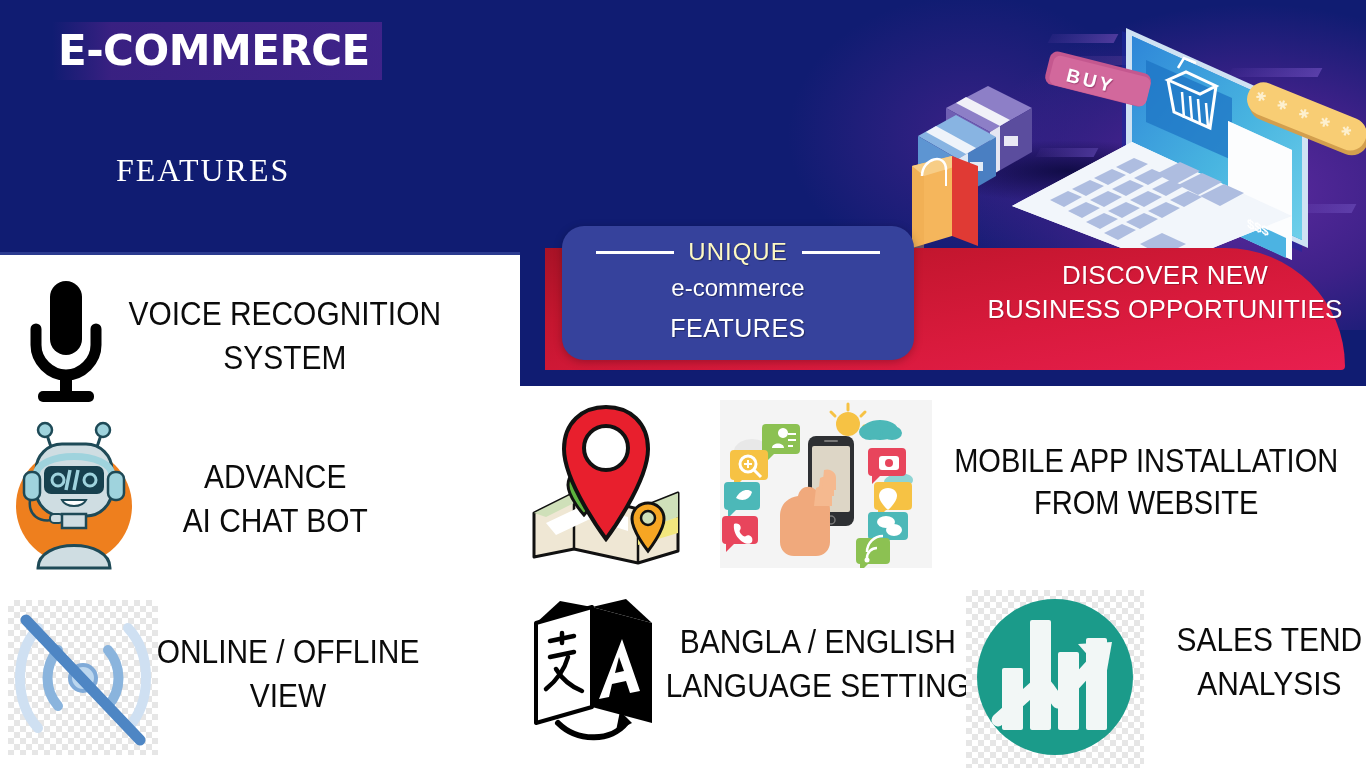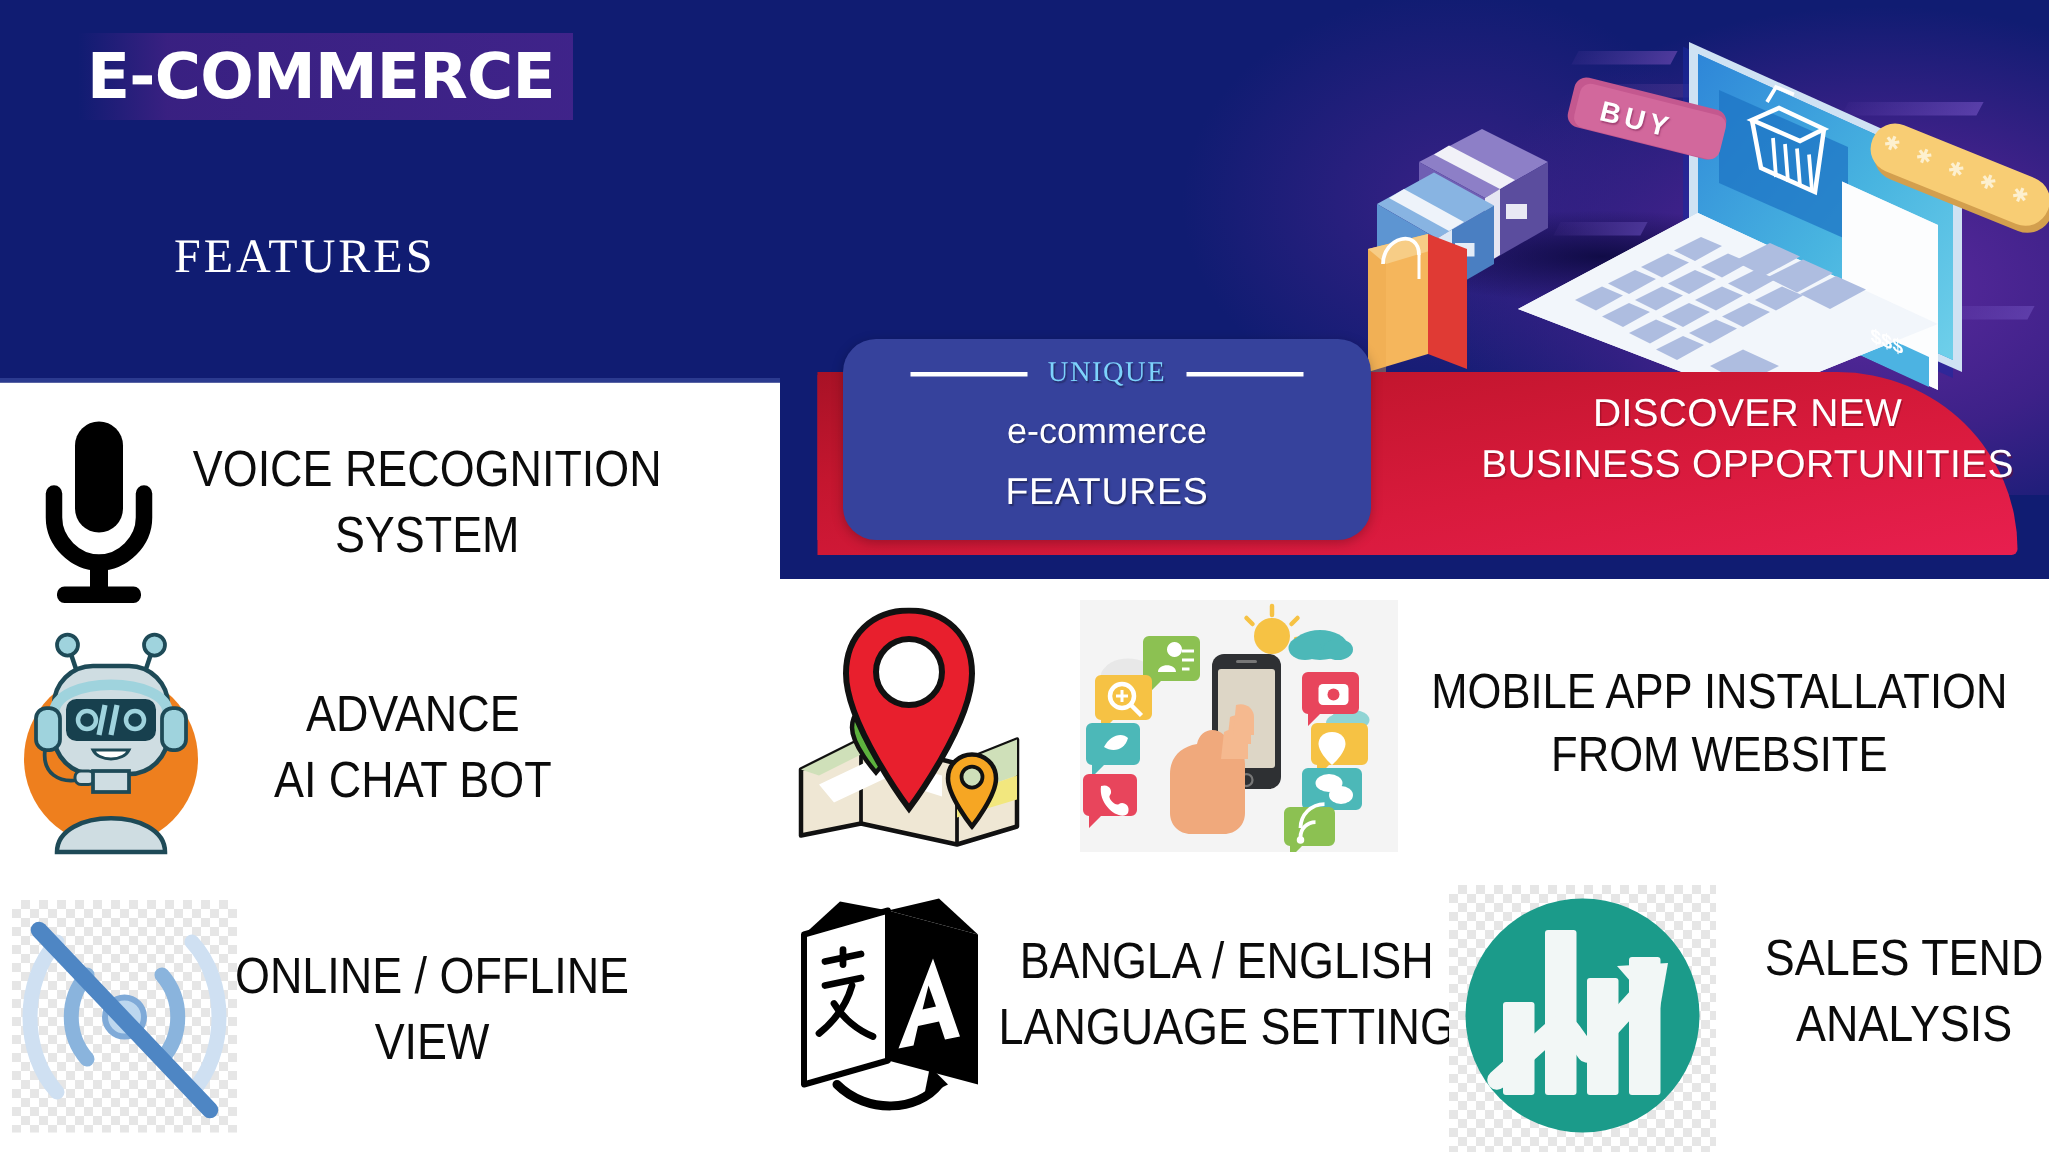--- a/index.html
+++ b/index.html
@@ -96,22 +96,22 @@
     background: #36429c;
     border-radius: 22px;
     box-shadow: 0 2px 8px rgba(0,0,0,.25);
   }
   .bc-unique-wrap {
     position: absolute; left: 0; top: 12px; width: 352px;
     display: flex; align-items: center; justify-content: center; gap: 14px;
   }
   .bc-rule { width: 78px; height: 3px; background: #ffffff; }
   .bc-unique {
-    color: #7dd3fc; font-size: 19px; letter-spacing: 1px;
-    font-family: Liberation Serif, serif;
+    color: #fef9c3; font-size: 24px; letter-spacing: 1px;
+    font-family: Liberation Sans, sans-serif;
     text-shadow: 1px 1px 1px rgba(0,0,0,.35);
   }
   .bc-ecom {
     position: absolute; left: 0; top: 48px; width: 352px;
     text-align: center; color: #ffffff; font-size: 24px;
     font-family: "Liberation Sans", sans-serif;
     text-shadow: 1px 1px 1px rgba(0,0,0,.35);
   }
   .bc-features {
     position: absolute; left: 0; top: 88px; width: 352px;

